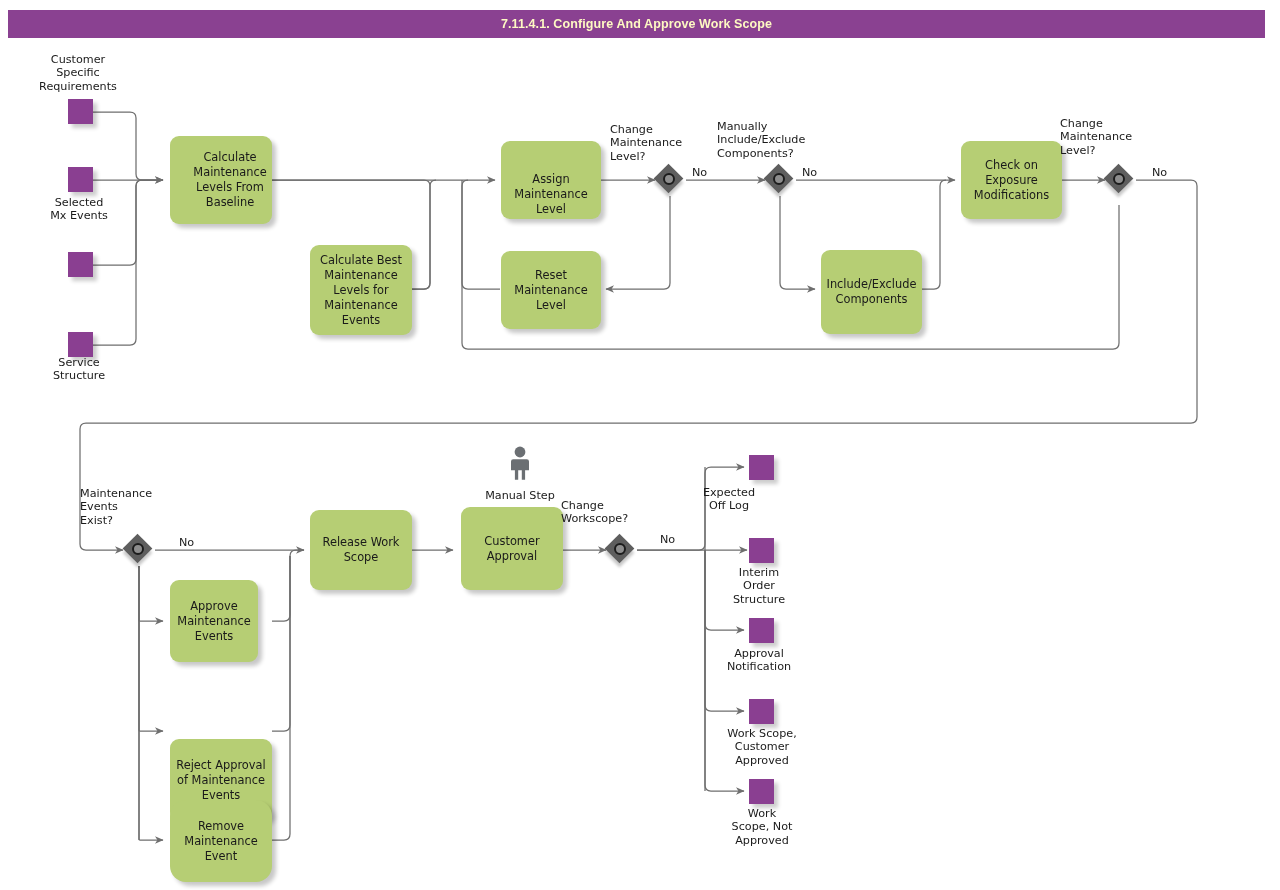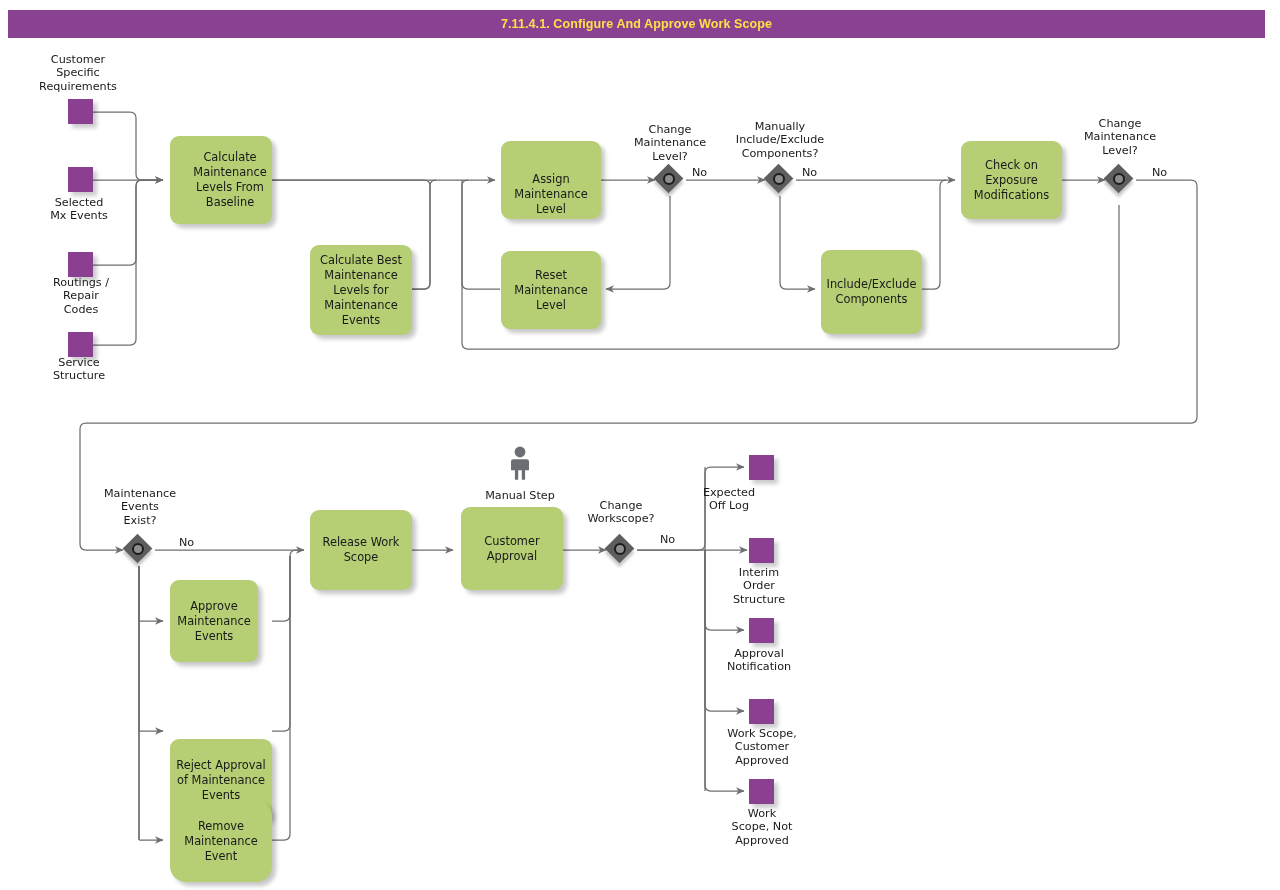--- a/index.html
+++ b/index.html
@@ -5,21 +5,21 @@
   html,body{margin:0;padding:0;background:#ffffff;}
   body{width:1280px;height:890px;font-family:"DejaVu Sans",sans-serif;}
   #root{position:relative;width:1280px;height:890px;overflow:hidden;background:#fff;}
 
   
   .titlebar{
     position:absolute;left:8px;top:10px;width:1257px;height:28px;
     background:#8a4191;display:flex;align-items:center;justify-content:center;
   }
   .titlebar .t{
-    color:#fde047;font-size:12.5px;font-weight:bold;letter-spacing:.1px;
+    color:#fef9c3;font-size:12.5px;font-weight:bold;letter-spacing:.1px;
     font-family:"Liberation Sans",sans-serif;white-space:nowrap;
   }
 
   
   #wires{position:absolute;left:0;top:0;width:1280px;height:890px;}
 
   
   .task{
     position:absolute;background:#b6ce74;border-radius:9px;
     box-shadow:4px 4px 4px rgba(0,0,0,.22);
@@ -46,21 +46,21 @@
     position:absolute;left:3px;top:3px;width:21px;height:21px;
     background:#5e5e5e;transform:rotate(45deg);
     box-shadow:3px 3px 3px rgba(0,0,0,.22);
   }
   .gw .ring{
     position:absolute;left:7.5px;top:7.5px;width:12px;height:12px;
     border:2.2px solid #1c1c1c;border-radius:50%;
     background:#8d8d8d;box-sizing:border-box;
   }
   .gw-label{
-    position:absolute;text-align:center;color:#1a1a1a;
+    position:absolute;text-align:left;color:#1a1a1a;
     font-size:11.2px;line-height:13.4px;font-family:"DejaVu Sans",sans-serif;
     white-space:pre-line;
   }
   .flow-label{
     position:absolute;color:#1a1a1a;font-size:11.2px;
     font-family:"DejaVu Sans",sans-serif;white-space:nowrap;
   }
 
   
   .manual-icon{position:absolute;width:26px;height:34px;}
@@ -148,23 +148,20 @@
   <div class="artifact" style="left:68px;top:99px;"></div>
   <div class="artifact-label" style="left:18px;top:53px;width:120px;">Customer
 Specific
 Requirements</div>
 
   <div class="artifact" style="left:68px;top:167px;"></div>
   <div class="artifact-label" style="left:19px;top:196px;width:120px;">Selected
 Mx Events</div>
 
   <div class="artifact" style="left:68px;top:252px;"></div>
-  <div class="artifact-label" style="left:21px;top:276px;width:120px;">Routings /
-Repair
-Codes</div>
 
   <div class="artifact" style="left:68px;top:332px;"></div>
   <div class="artifact-label" style="left:19px;top:356px;width:120px;">Service
 Structure</div>
 
   <div class="task" style="left:170px;top:136px;width:102px;height:88px;padding-left:24px;">
     <span style="white-space:pre-line;">Calculate
 Maintenance
 Levels From
 Baseline</span>

